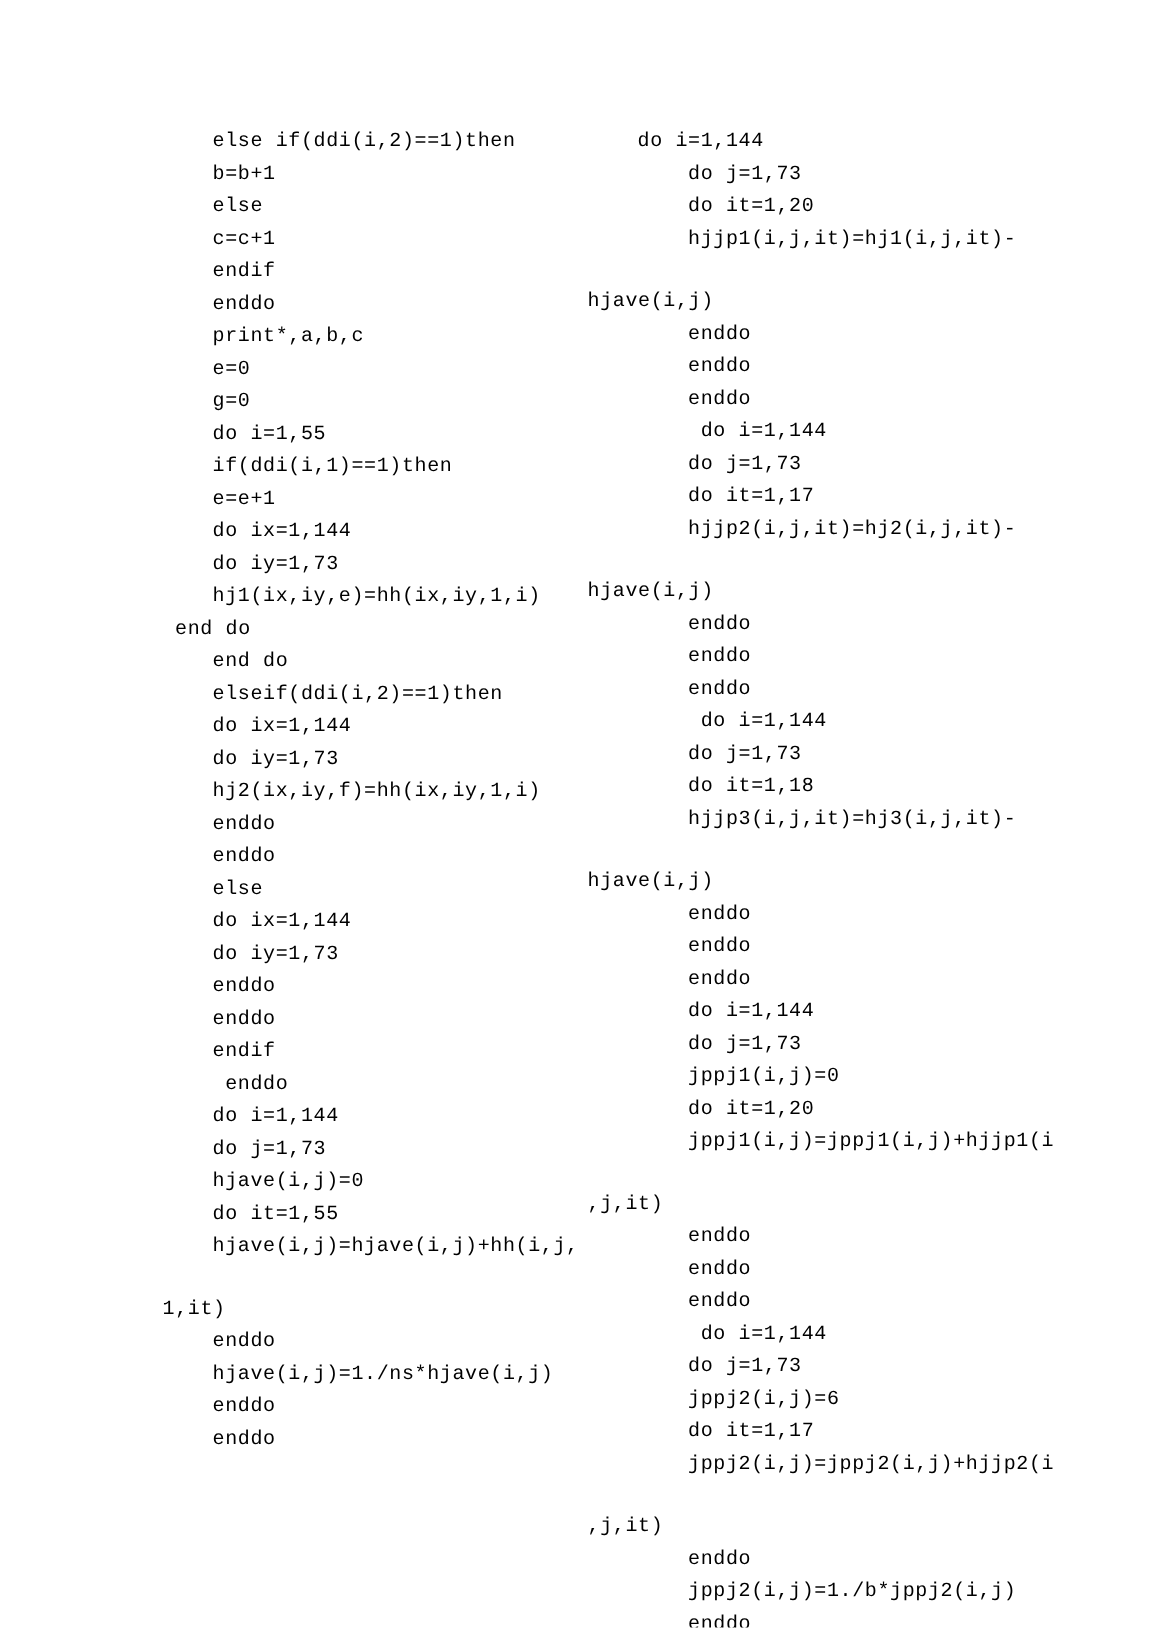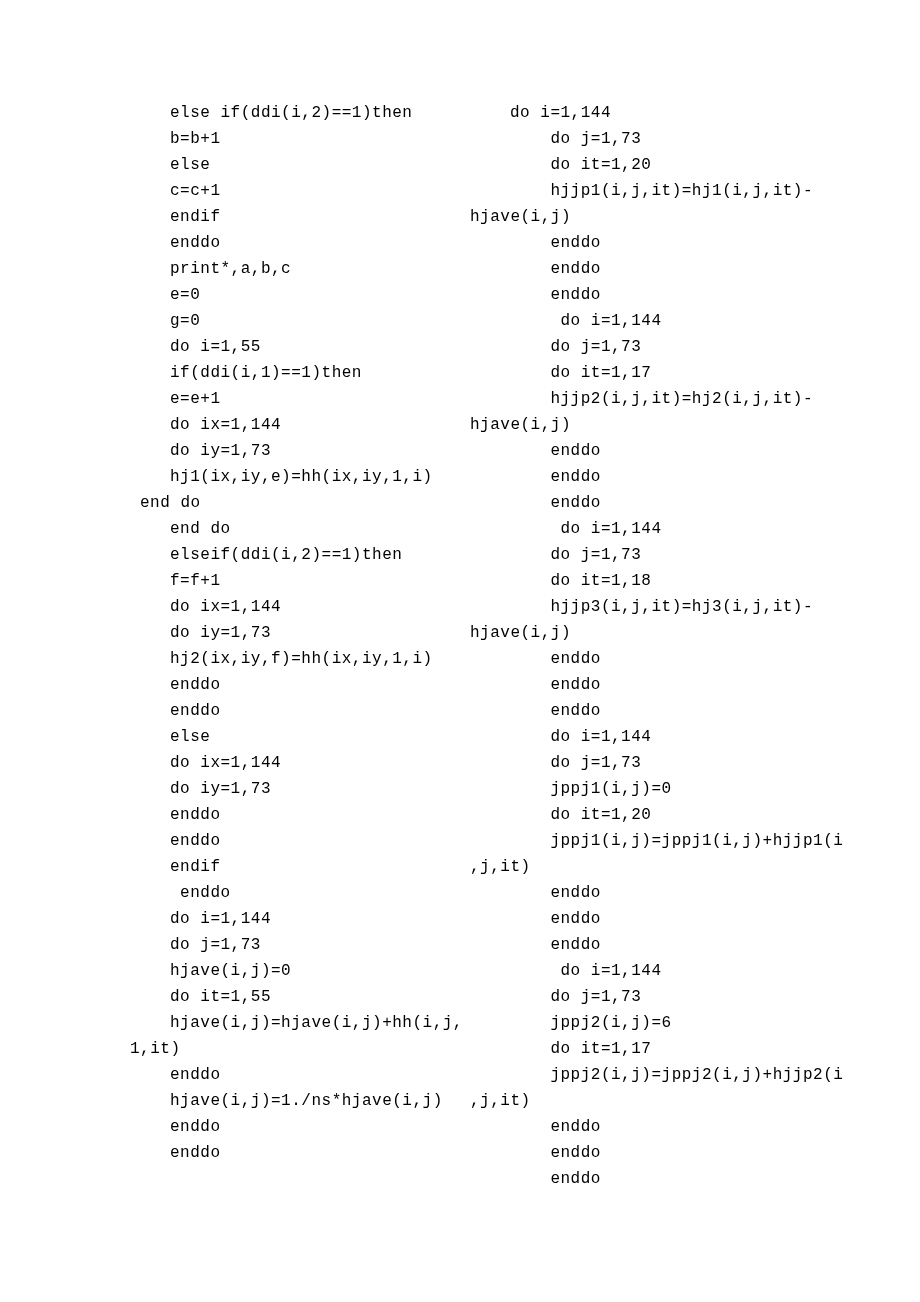--- a/index.html
+++ b/index.html
@@ -29,21 +29,21 @@
   .col-right {
     width: 50%;
     padding-left: 10px;
   }
   .line {
     white-space: pre;
     line-height: 26px;
     letter-spacing: 0.5px;
   }
   .indent { padding-left: 40px; }
-  .noindent { padding-left: 0; }
+  .noindent { padding-left: 0; margin-top: 24px; }
   .lessindent { padding-left: 10px; }
 </style>
 </head>
 <body>
 
 <div class="page">
   <div class="column col-left" id="left-col">
       <div class="line indent">else if(ddi(i,2)==1)then</div>
       <div class="line indent">b=b+1</div>
       <div class="line indent">else</div>
@@ -55,21 +55,20 @@
       <div class="line indent">g=0</div>
       <div class="line indent">do i=1,55</div>
       <div class="line indent">if(ddi(i,1)==1)then</div>
       <div class="line indent">e=e+1</div>
       <div class="line indent">do ix=1,144</div>
       <div class="line indent">do iy=1,73</div>
       <div class="line indent">hj1(ix,iy,e)=hh(ix,iy,1,i)</div>
       <div class="line lessindent">end do</div>
       <div class="line indent">end do</div>
       <div class="line indent">elseif(ddi(i,2)==1)then</div>
-      <div class="line indent">f=f+1</div>
       <div class="line indent">do ix=1,144</div>
       <div class="line indent">do iy=1,73</div>
       <div class="line indent">hj2(ix,iy,f)=hh(ix,iy,1,i)</div>
       <div class="line indent">enddo</div>
       <div class="line indent">enddo</div>
       <div class="line indent">else</div>
       <div class="line indent">do ix=1,144</div>
       <div class="line indent">do iy=1,73</div>
       <div class="line indent">enddo</div>
       <div class="line indent">enddo</div>
@@ -120,16 +119,17 @@
       <div class="line indent">    enddo</div>
       <div class="line indent">    enddo</div>
       <div class="line indent">    enddo</div>
       <div class="line indent">     do i=1,144</div>
       <div class="line indent">    do j=1,73</div>
       <div class="line indent">    jppj2(i,j)=6</div>
       <div class="line indent">    do it=1,17</div>
       <div class="line indent">    jppj2(i,j)=jppj2(i,j)+hjjp2(i</div>
       <div class="line noindent">,j,it)</div>
       <div class="line indent">    enddo</div>
+      <div class="line indent">    jppj2(i,j)=1./b*jppj2(i,j)</div>
       <div class="line indent">    enddo</div>
       <div class="line indent">    enddo</div>
     </div>
 </div>
 
 </body></html>

